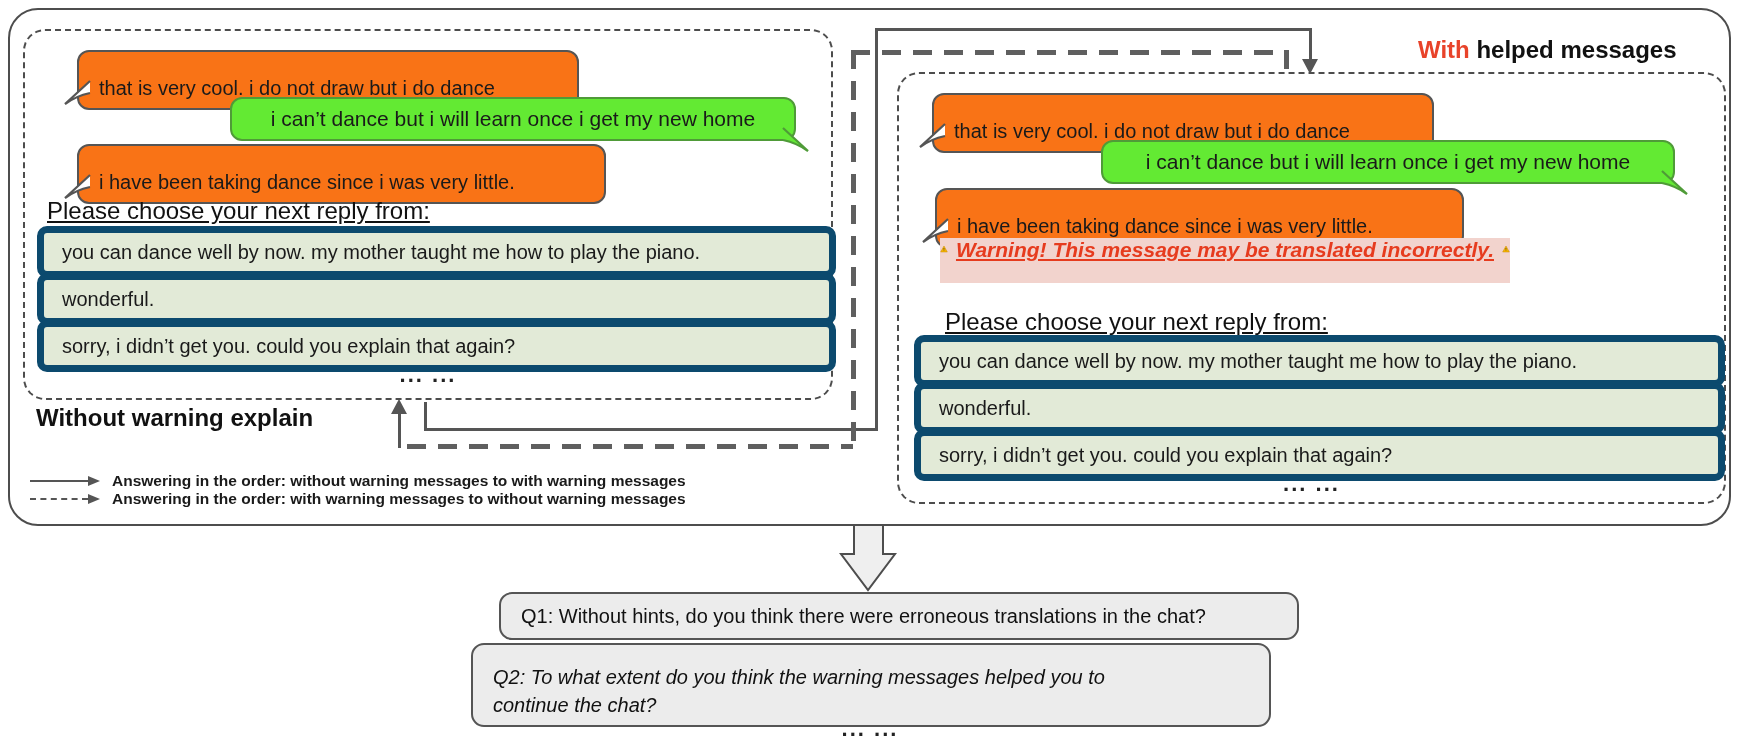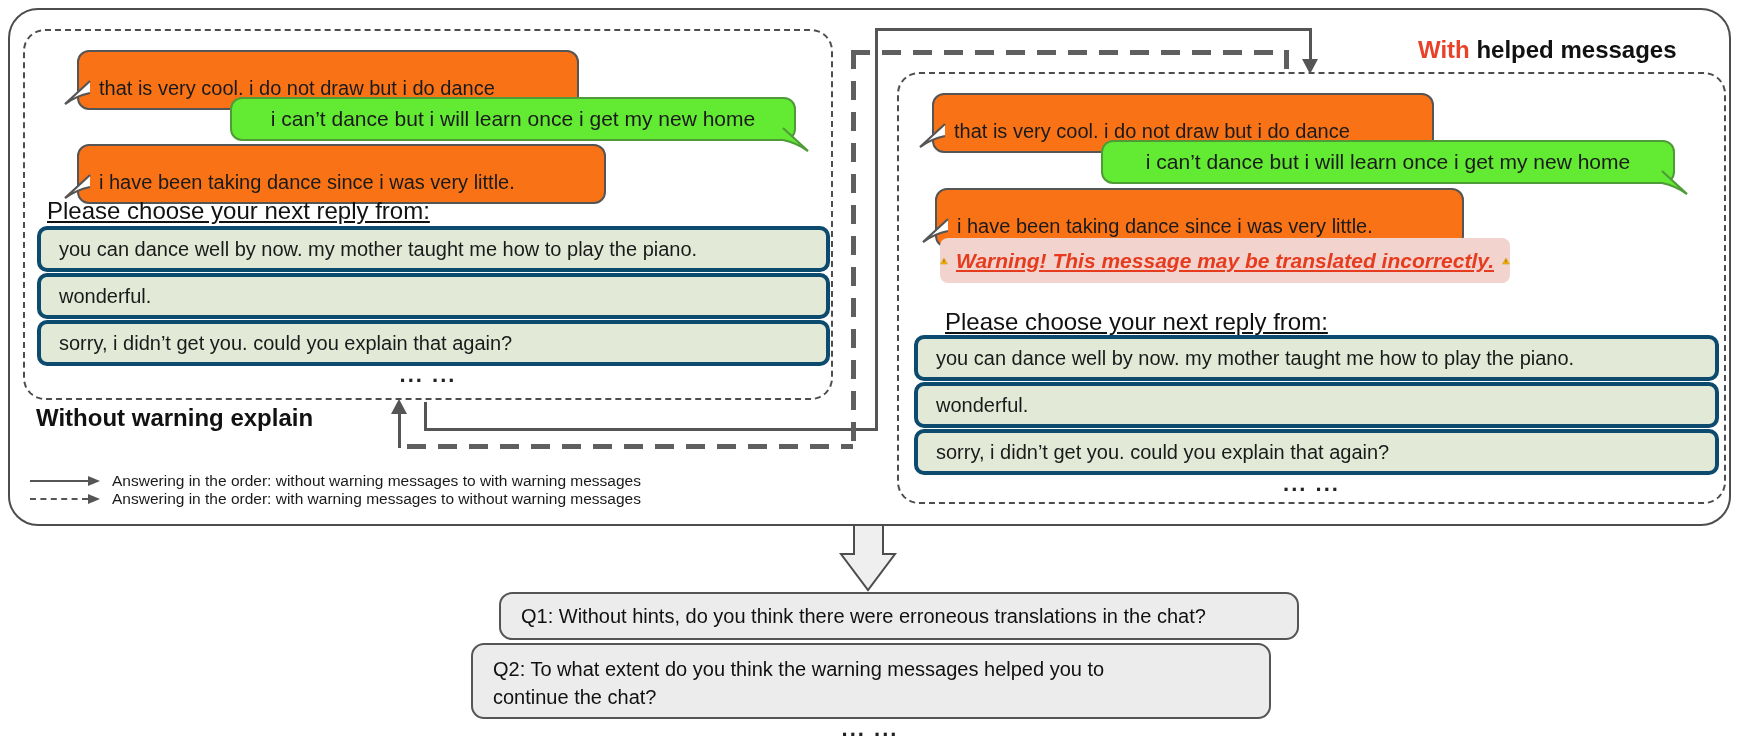--- a/index.html
+++ b/index.html
@@ -15,53 +15,53 @@
 
   
   .bubble{position:absolute;background:#f97316;border:2px solid #555;border-radius:12px;
     font-size:20px;line-height:40px;white-space:nowrap;padding:16px 0 0 20px;}
   .bubble.green{background:#63ea33;border-color:#4f9b38;font-size:21px;}
   .tail{position:absolute;width:30px;height:28px;}
   .tail.left{left:-17px;top:27px;}
   .tail.right{right:-17px;top:27px;}
 
   
-  .option{position:absolute;background:#e2ead7;border:4px solid #0c4a6e;border-radius:10px;
+  .option{position:absolute;background:#e2ead7;border:7px solid #0c4a6e;border-radius:10px;
     font-size:20px;line-height:38px;white-space:nowrap;padding:0 0 0 18px;height:38px;}
 
   .prompt{position:absolute;font-size:24px;text-decoration:underline;color:#111;white-space:nowrap;}
   .dots{position:absolute;font-size:22px;font-weight:bold;letter-spacing:2px;color:#222;text-align:center;}
 
   
-  .warning-strip{position:absolute;background:#f2d3cd;display:flex;align-items:center;justify-content:center;gap:8px;border-radius:8px;}
+  .warning-strip{position:absolute;background:#f2d3cd;display:flex;justify-content:center;gap:8px;}
   .warning-text{font-size:21px;font-weight:bold;font-style:italic;text-decoration:underline;color:#e63b1e;white-space:nowrap;}
 
   
   .panel-title{position:absolute;font-size:24px;font-weight:bold;color:#111;white-space:nowrap;}
   .hl{color:#e8432a;}
 
   
   .sline-h{position:absolute;height:3px;background:#555;}
   .sline-v{position:absolute;width:3px;background:#555;}
   .dline-h{position:absolute;height:5px;background:repeating-linear-gradient(90deg,#5f5f5f 0 19px,transparent 19px 31px);}
   .dline-v{position:absolute;width:5px;background:repeating-linear-gradient(180deg,#5f5f5f 0 19px,transparent 19px 31px);}
   .arr-down{position:absolute;width:0;height:0;border-left:8px solid transparent;border-right:8px solid transparent;border-top:15px solid #555;}
   .arr-up{position:absolute;width:0;height:0;border-left:8px solid transparent;border-right:8px solid transparent;border-bottom:15px solid #555;}
 
   
   .legend-row{position:absolute;display:flex;align-items:center;}
   .legend-line-solid{width:58px;height:0;border-top:2.5px solid #555;}
   .legend-line-dashed{width:58px;height:0;border-top:2.5px dashed #555;}
   .legend-head{width:0;height:0;border-left:12px solid #555;border-top:5.5px solid transparent;border-bottom:5.5px solid transparent;}
-  .legend-text{font-size:15.5px;color:#1a1a1a;margin-left:12px;white-space:nowrap;}
+  .legend-text{font-size:15.5px;color:#1a1a1a;margin-left:12px;white-space:nowrap;font-weight:bold;}
 
   
   .qbox{position:absolute;background:#ececec;border:2px solid #555;border-radius:13px;font-size:20px;color:#111;}
   .q1{line-height:44px;white-space:nowrap;padding:0 0 0 20px;}
-  .q2{line-height:28px;padding:10px 0 0 20px;}
+  .q2{line-height:28px;padding:18px 0 0 20px;font-style:italic;}
   .q2 .qtext{display:block;max-width:672px;}
 
   .big-arrow{position:absolute;}
 </style>
 </head>
 <body>
 
 <div id="stage">
 
   <div class="outer-box"></div>

